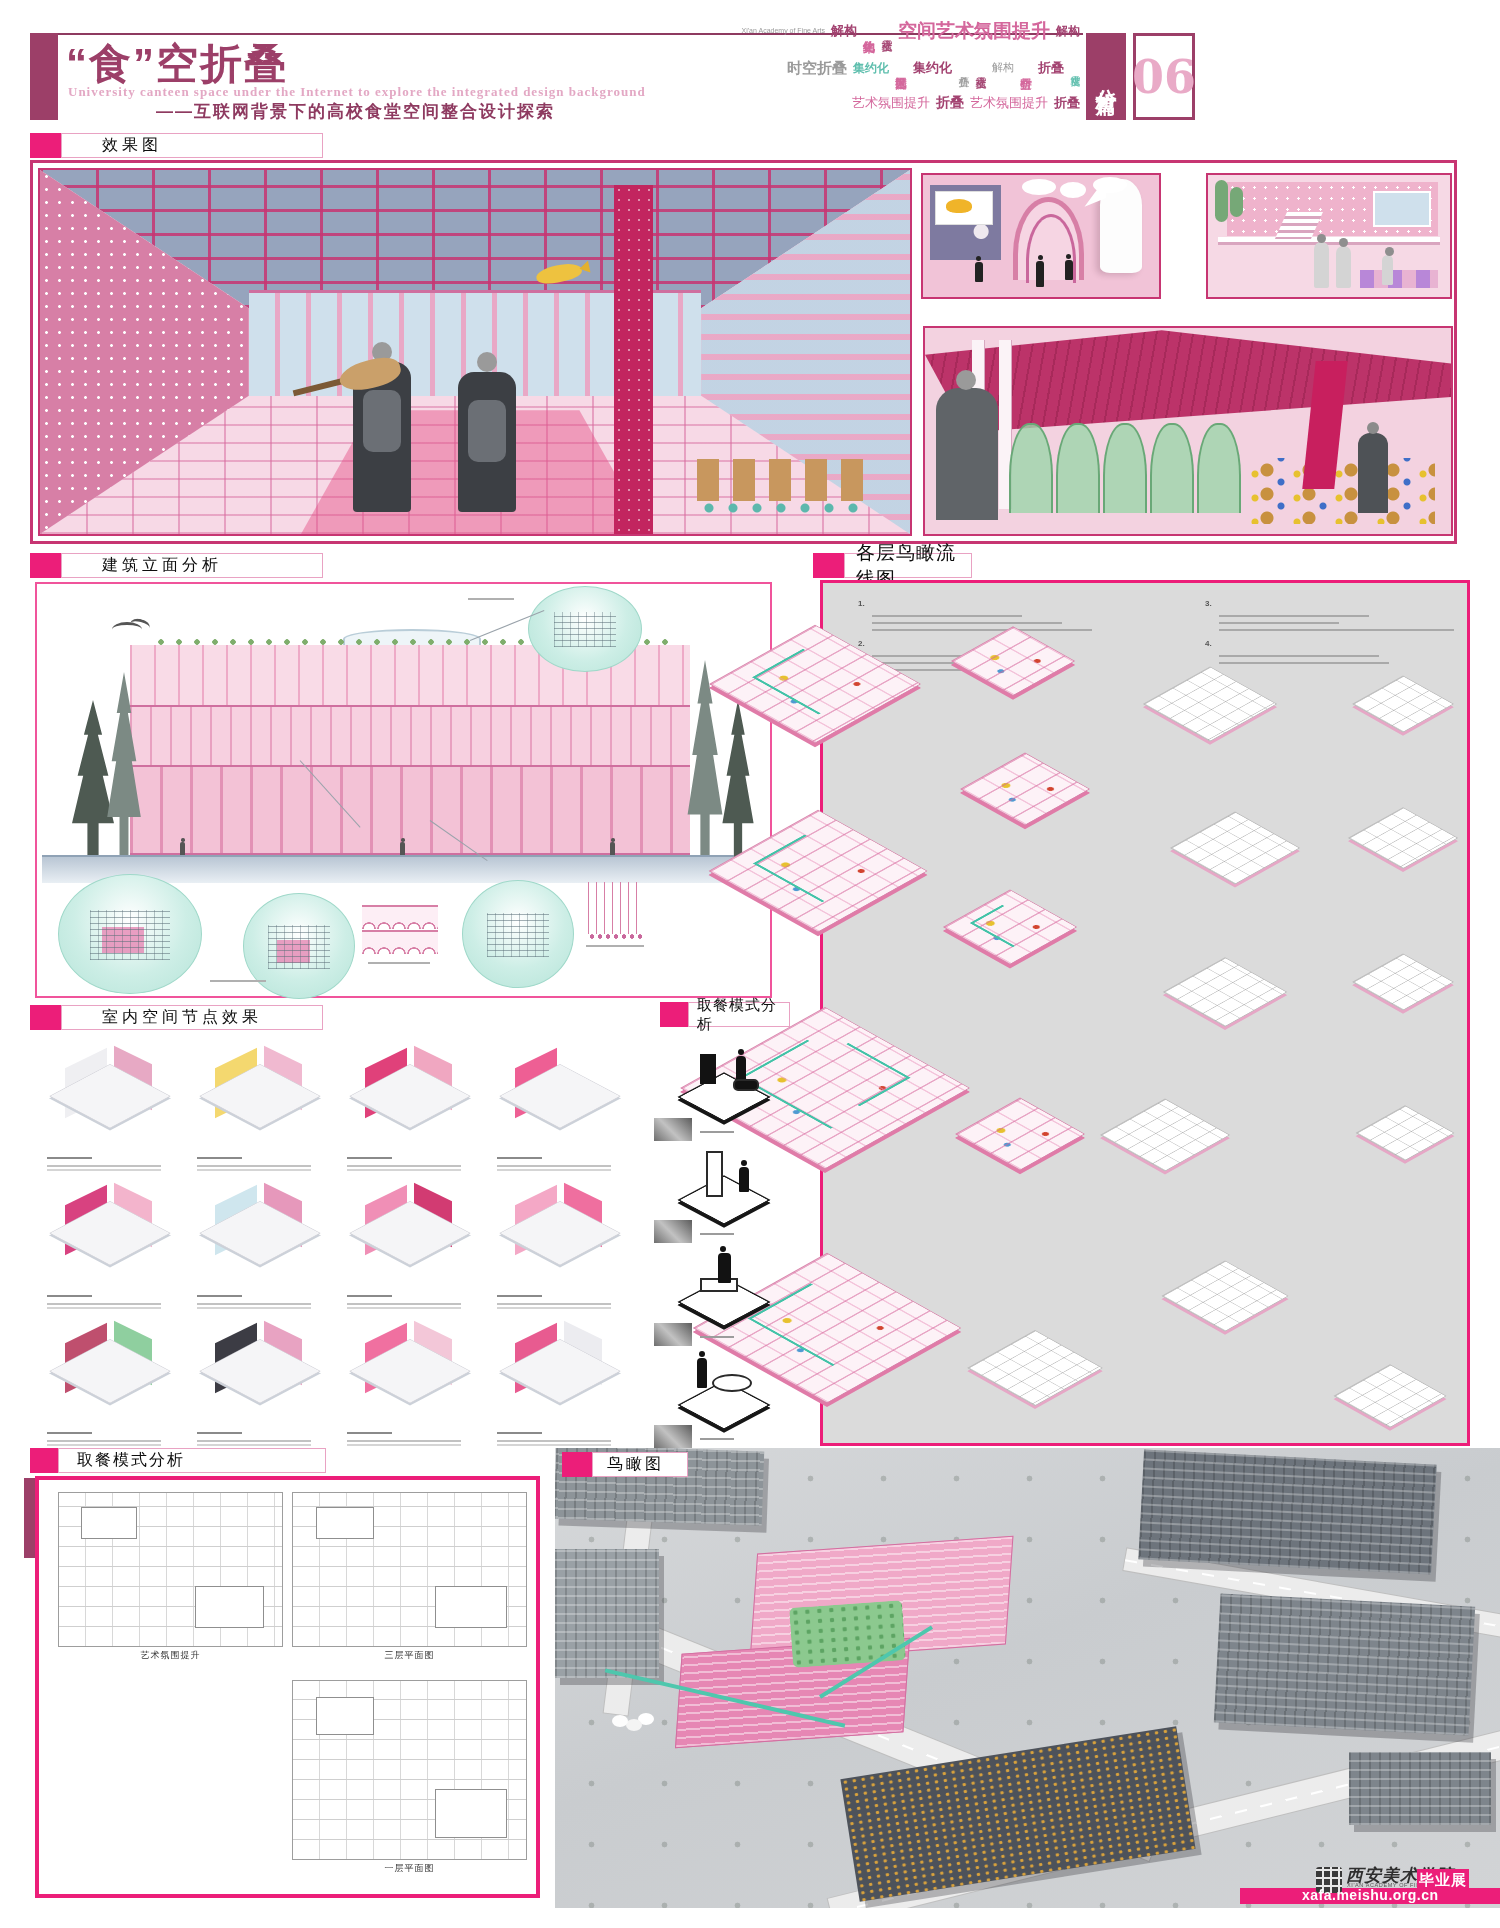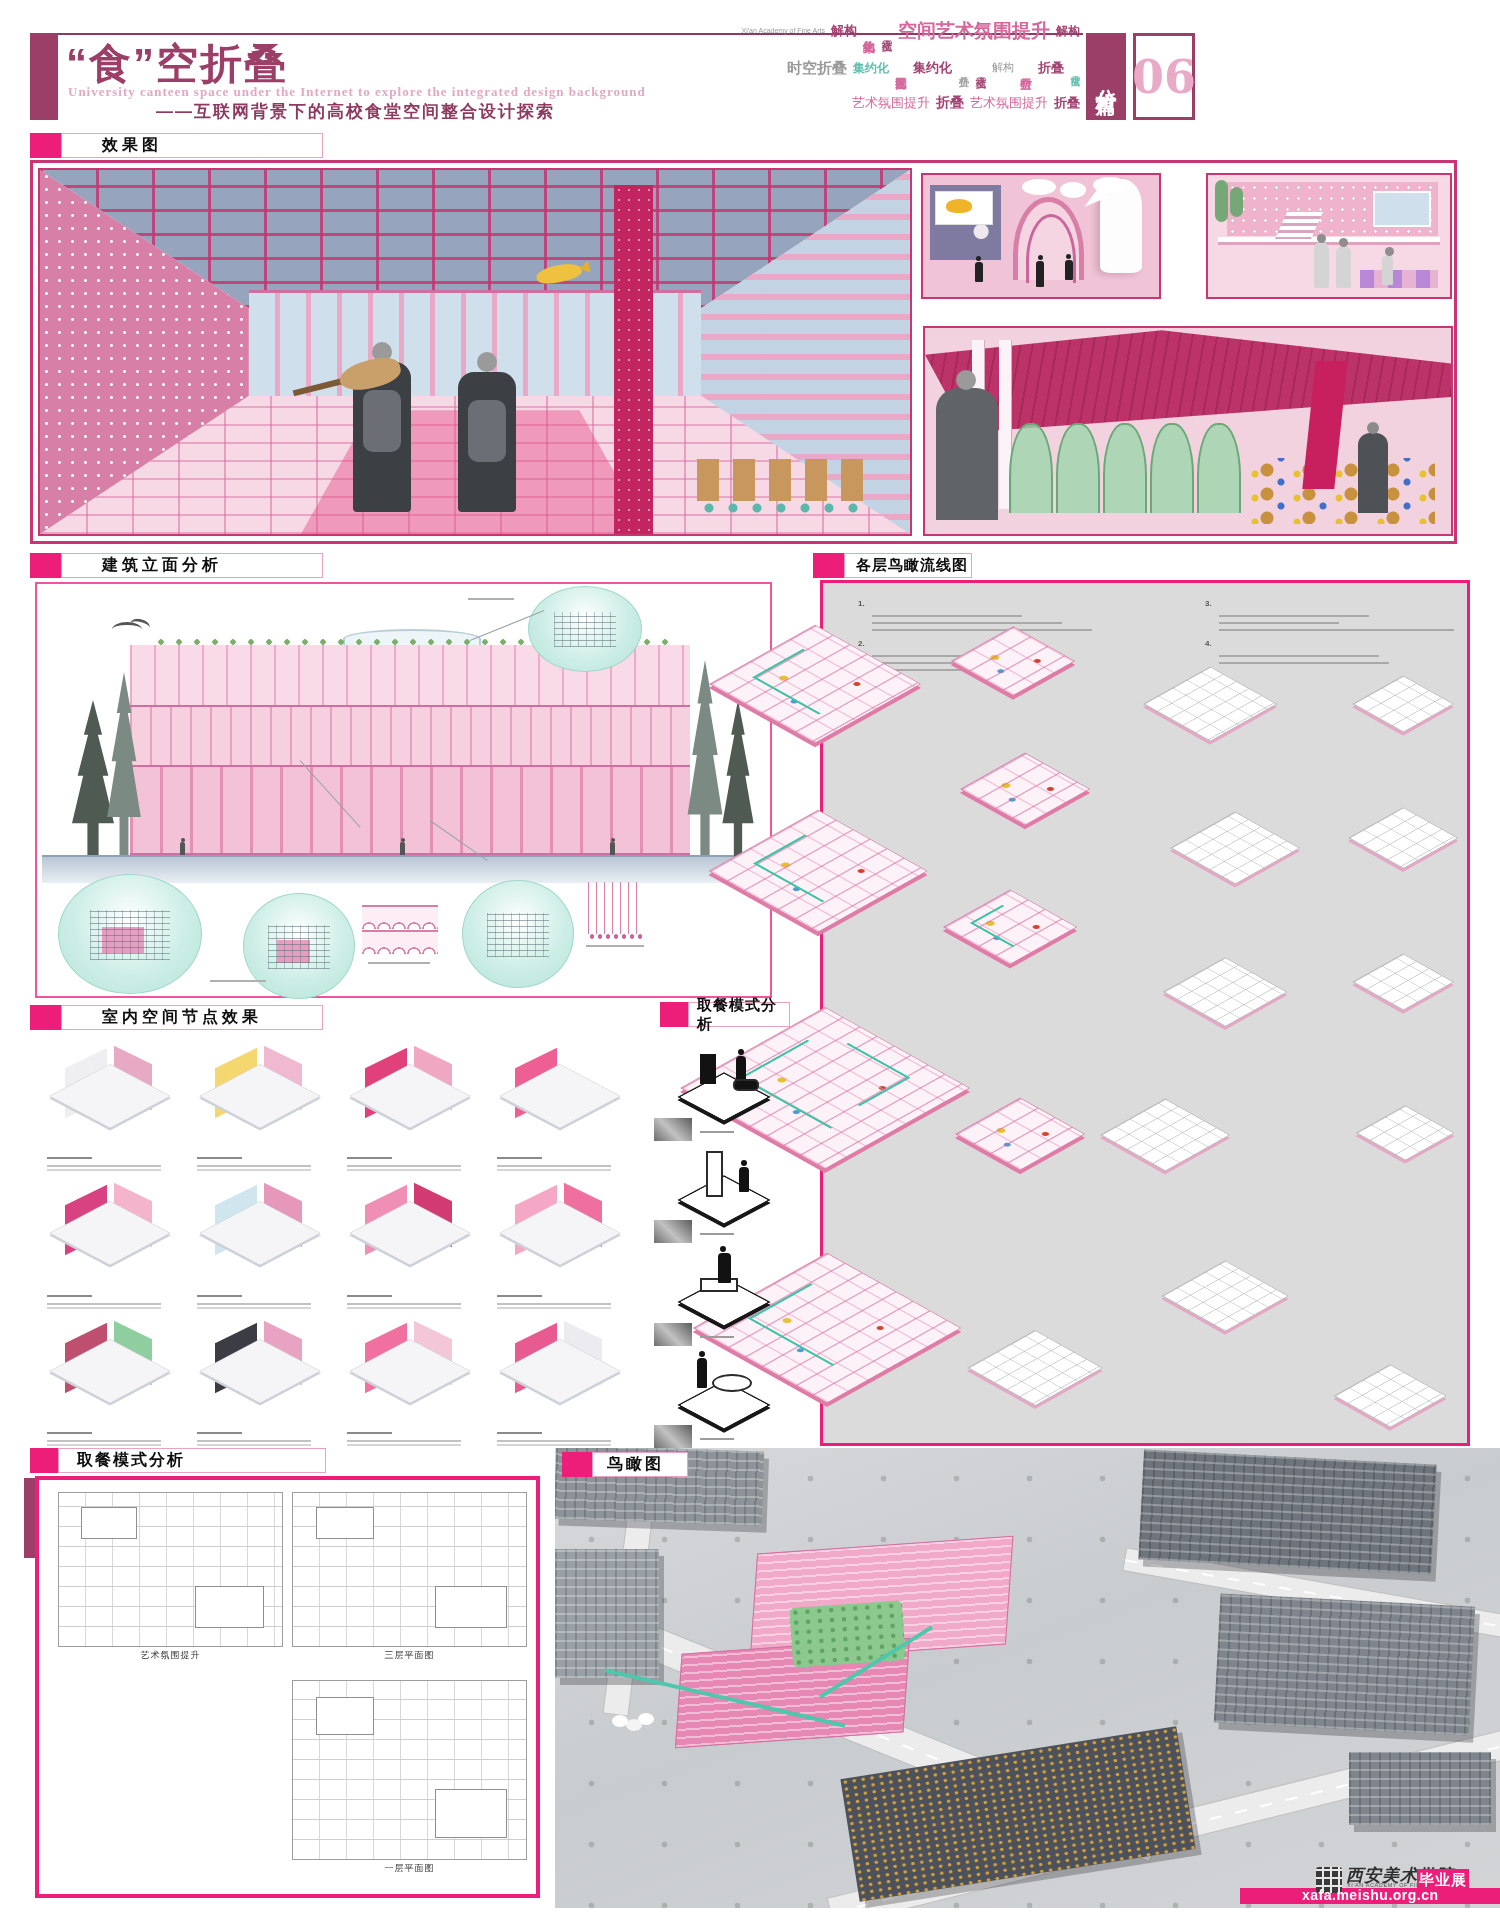--- a/index.html
+++ b/index.html
@@ -23,21 +23,21 @@
              writing-mode:vertical-rl;display:flex;align-items:center;justify-content:center;
              font-size:21px;font-weight:bold;letter-spacing:3px}
   .hdr-num{left:1133px;top:33px;width:62px;height:87px;background:#fff;border:3px solid #9c3f68;
            box-sizing:border-box;display:flex;align-items:center;justify-content:center;
            font-size:46px;font-weight:bold;color:#e9aac7;font-family:"DejaVu Serif",serif}
 
   
   .slabel{position:absolute;display:flex;height:25px}
   .slabel .sq{width:31px;background:#ec1e79}
   .slabel .bx{background:#fff;border:1px solid #e9a2c3;box-sizing:border-box;display:flex;
-              align-items:center;font-weight:bold;font-size:16px;color:#0d0d0d;letter-spacing:4px}
+              align-items:center;font-weight:normal;font-size:16px;color:#0d0d0d;letter-spacing:4px}
 
   
   .panel{position:absolute;background:#fff;border:3px solid #c73572;box-sizing:border-box}
   .panel-bright{border:3px solid #ec1e79}
   .render{position:absolute;border:2px solid #c73572;box-sizing:border-box;overflow:hidden}
 
   
   .rm{background:#f8e7ef}
   .rm-ceil{position:absolute;left:0;right:0;top:0;height:38%;background:#96a4bd;
     clip-path:polygon(0 0,100% 0,76% 100%,24% 100%);
@@ -391,21 +391,21 @@
   <div class="lead" style="left:300px;top:760px;width:90px;transform:rotate(48deg)"></div>
   <div class="lead" style="left:470px;top:640px;width:80px;transform:rotate(-22deg)"></div>
   <div class="lead" style="left:430px;top:820px;width:70px;transform:rotate(35deg)"></div>
   <div class="tinybar" style="left:210px;top:980px;width:56px"></div>
   <div class="tinybar" style="left:368px;top:962px;width:62px"></div>
   <div class="tinybar" style="left:586px;top:945px;width:58px"></div>
   <div class="tinybar" style="left:468px;top:598px;width:46px"></div>
 
   <div class="slabel" style="left:813px;top:553px">
     <div class="sq"></div>
-    <div class="bx" style="width:128px;padding-left:11px;letter-spacing:1px;font-size:15px">各层鸟瞰流线图</div>
+    <div class="bx" style="width:128px;padding-left:11px;letter-spacing:1px;font-size:19px">各层鸟瞰流线图</div>
   </div>
 
   <div class="abs gpanel" style="left:820px;top:580px;width:650px;height:866px"></div>
 
   <div class="ngroup" style="left:858px;top:592px;width:240px">
     <span class="num">1.</span>
     <div class="nline" style="width:150px"></div><div class="nline" style="width:190px"></div><div class="nline" style="width:220px"></div>
   </div>
   <div class="ngroup" style="left:858px;top:632px;width:240px">
     <span class="num">2.</span>

